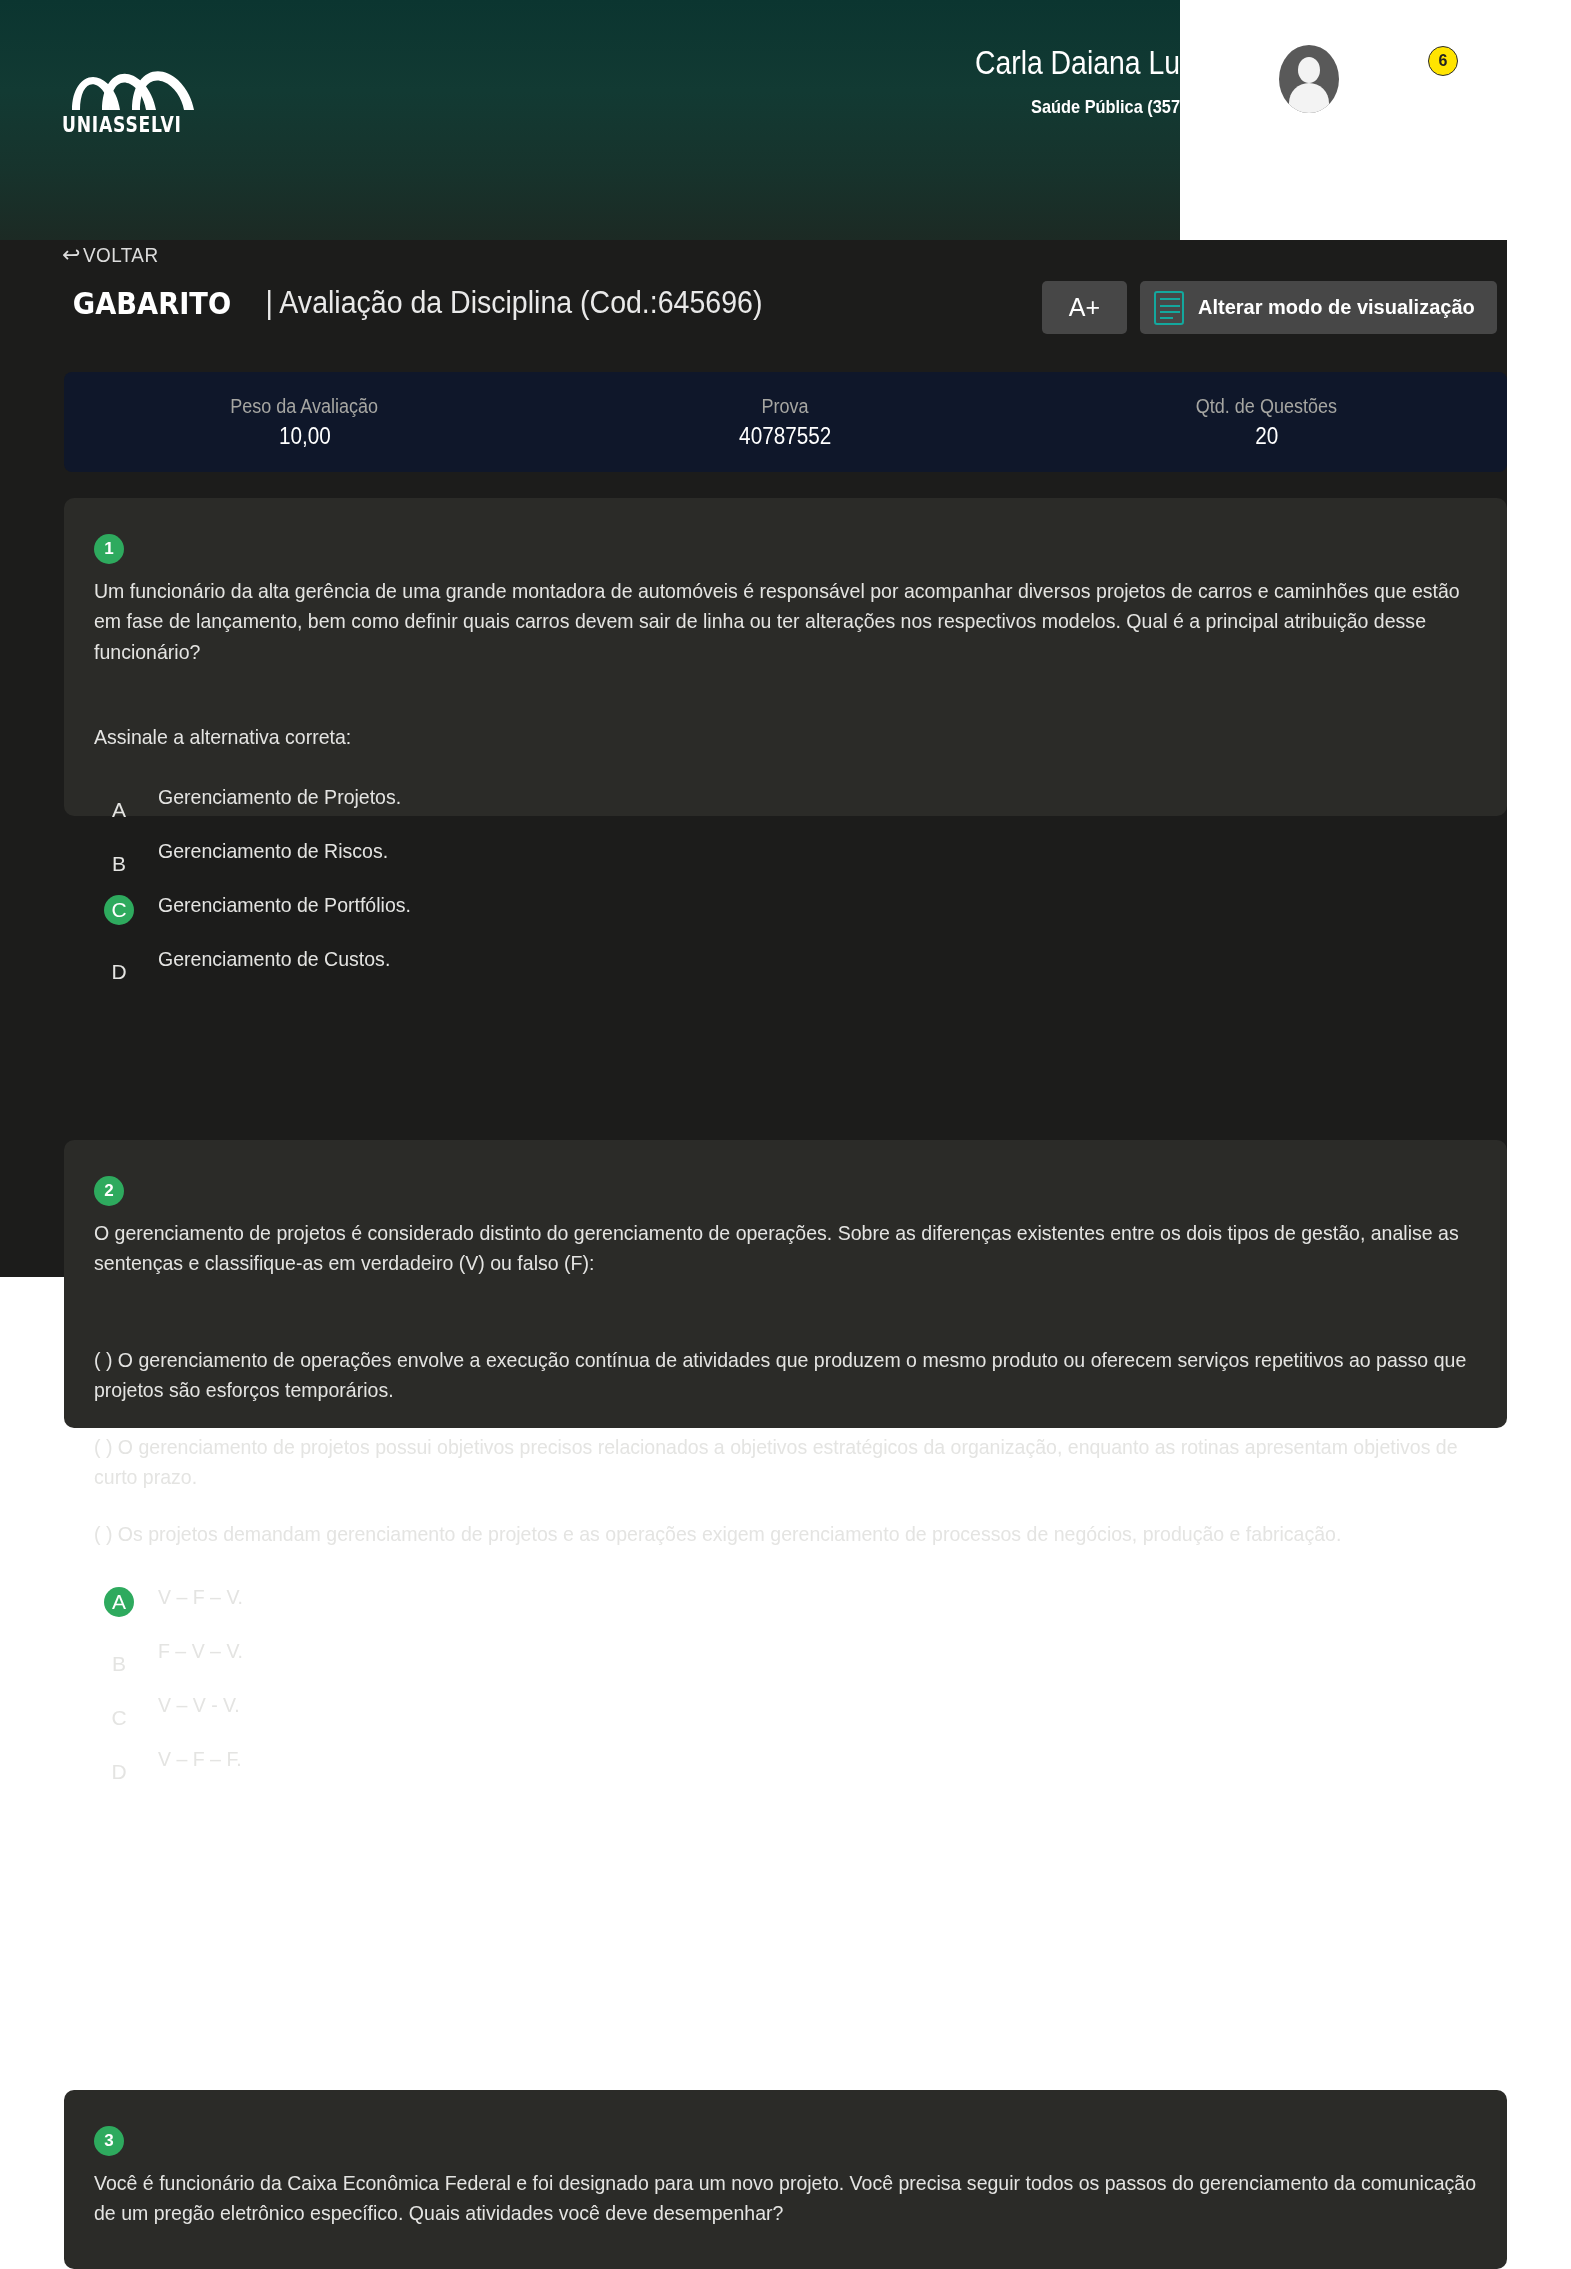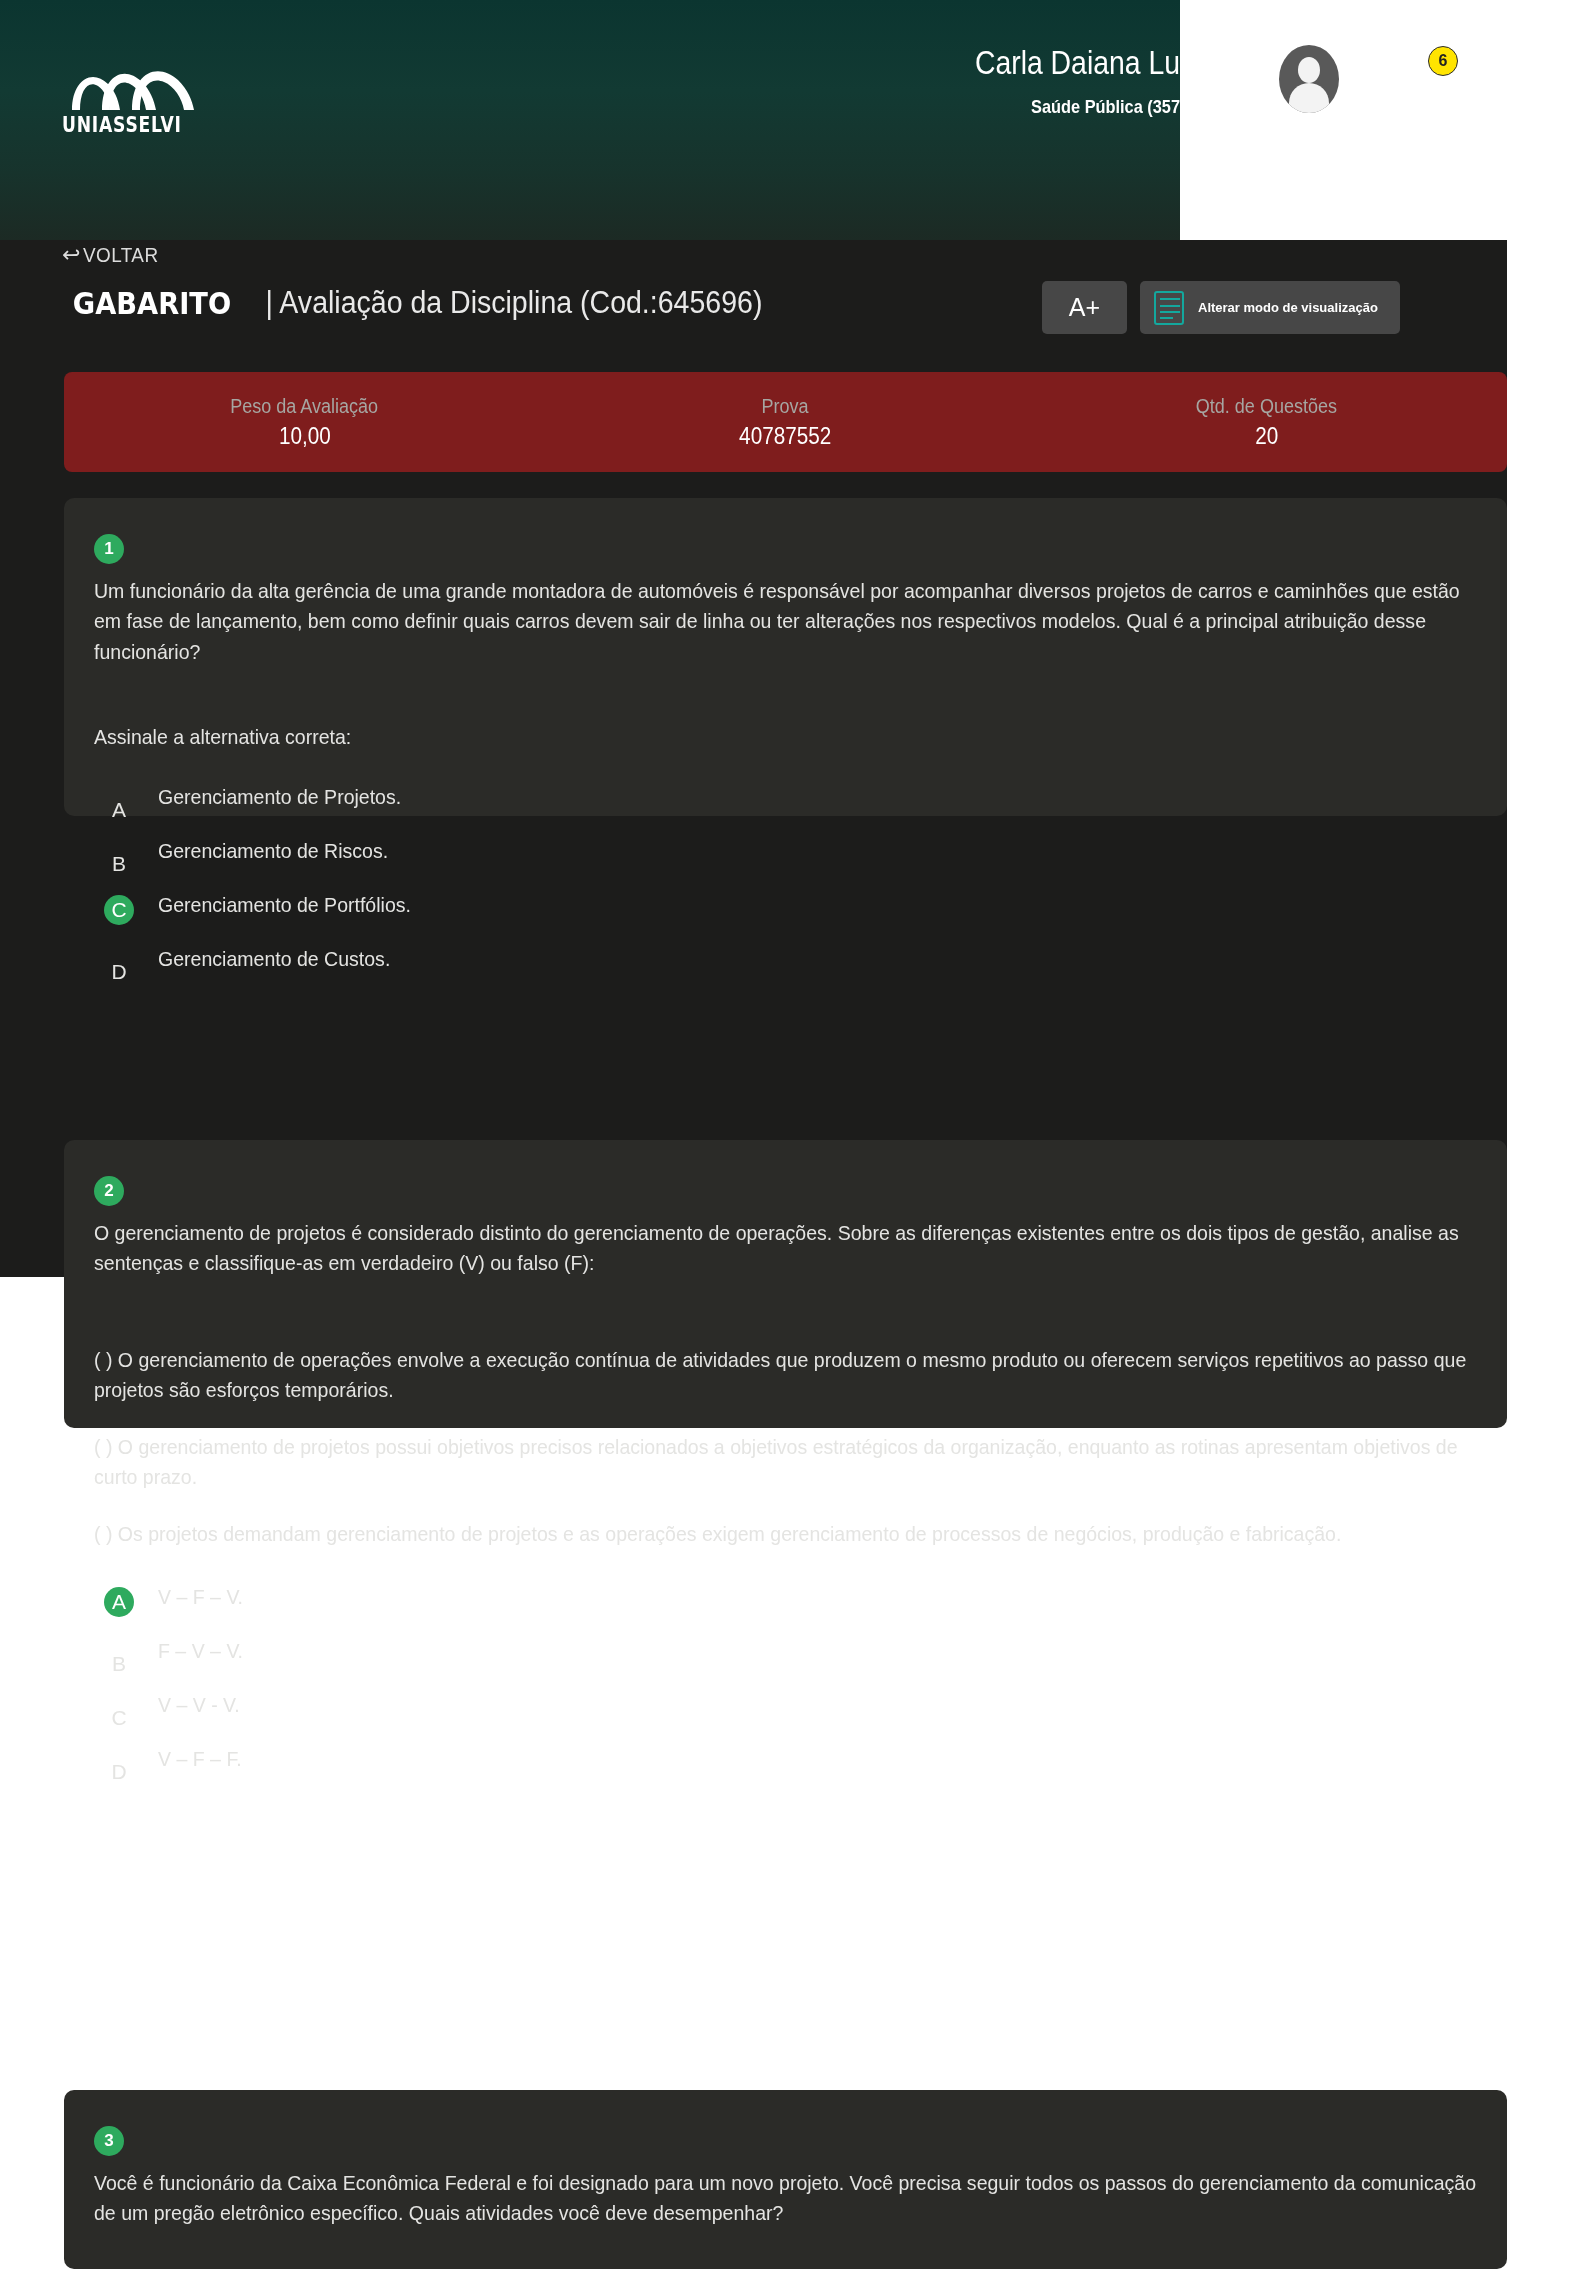--- a/index.html
+++ b/index.html
@@ -216,31 +216,31 @@
     background: #13a89e;
     display: block;
   }
   .viewmode-icon i:nth-child(1) { top: 5px;  width: 20px; }
   .viewmode-icon i:nth-child(2) { top: 12px; width: 20px; }
   .viewmode-icon i:nth-child(3) { top: 18px; width: 20px; }
   .viewmode-icon i:nth-child(4) { top: 24px; width: 13px; }
   .viewmode-label {
     font-family: "Liberation Sans", sans-serif;
     font-weight: bold;
-    font-size: 13px;
+    font-size: 20px;
     color: #ffffff;
     white-space: nowrap;
   }
 
   
   .info-bar {
     position: absolute;
     left: 64px; top: 372px;
     width: 1443px; height: 100px;
-    background: #7f1d1d;
+    background: #0f172a;
     border-radius: 8px;
     display: flex;
   }
   .info-cell {
     flex: 1;
     display: flex;
     flex-direction: column;
     align-items: center;
     justify-content: center;
     gap: 5px;

